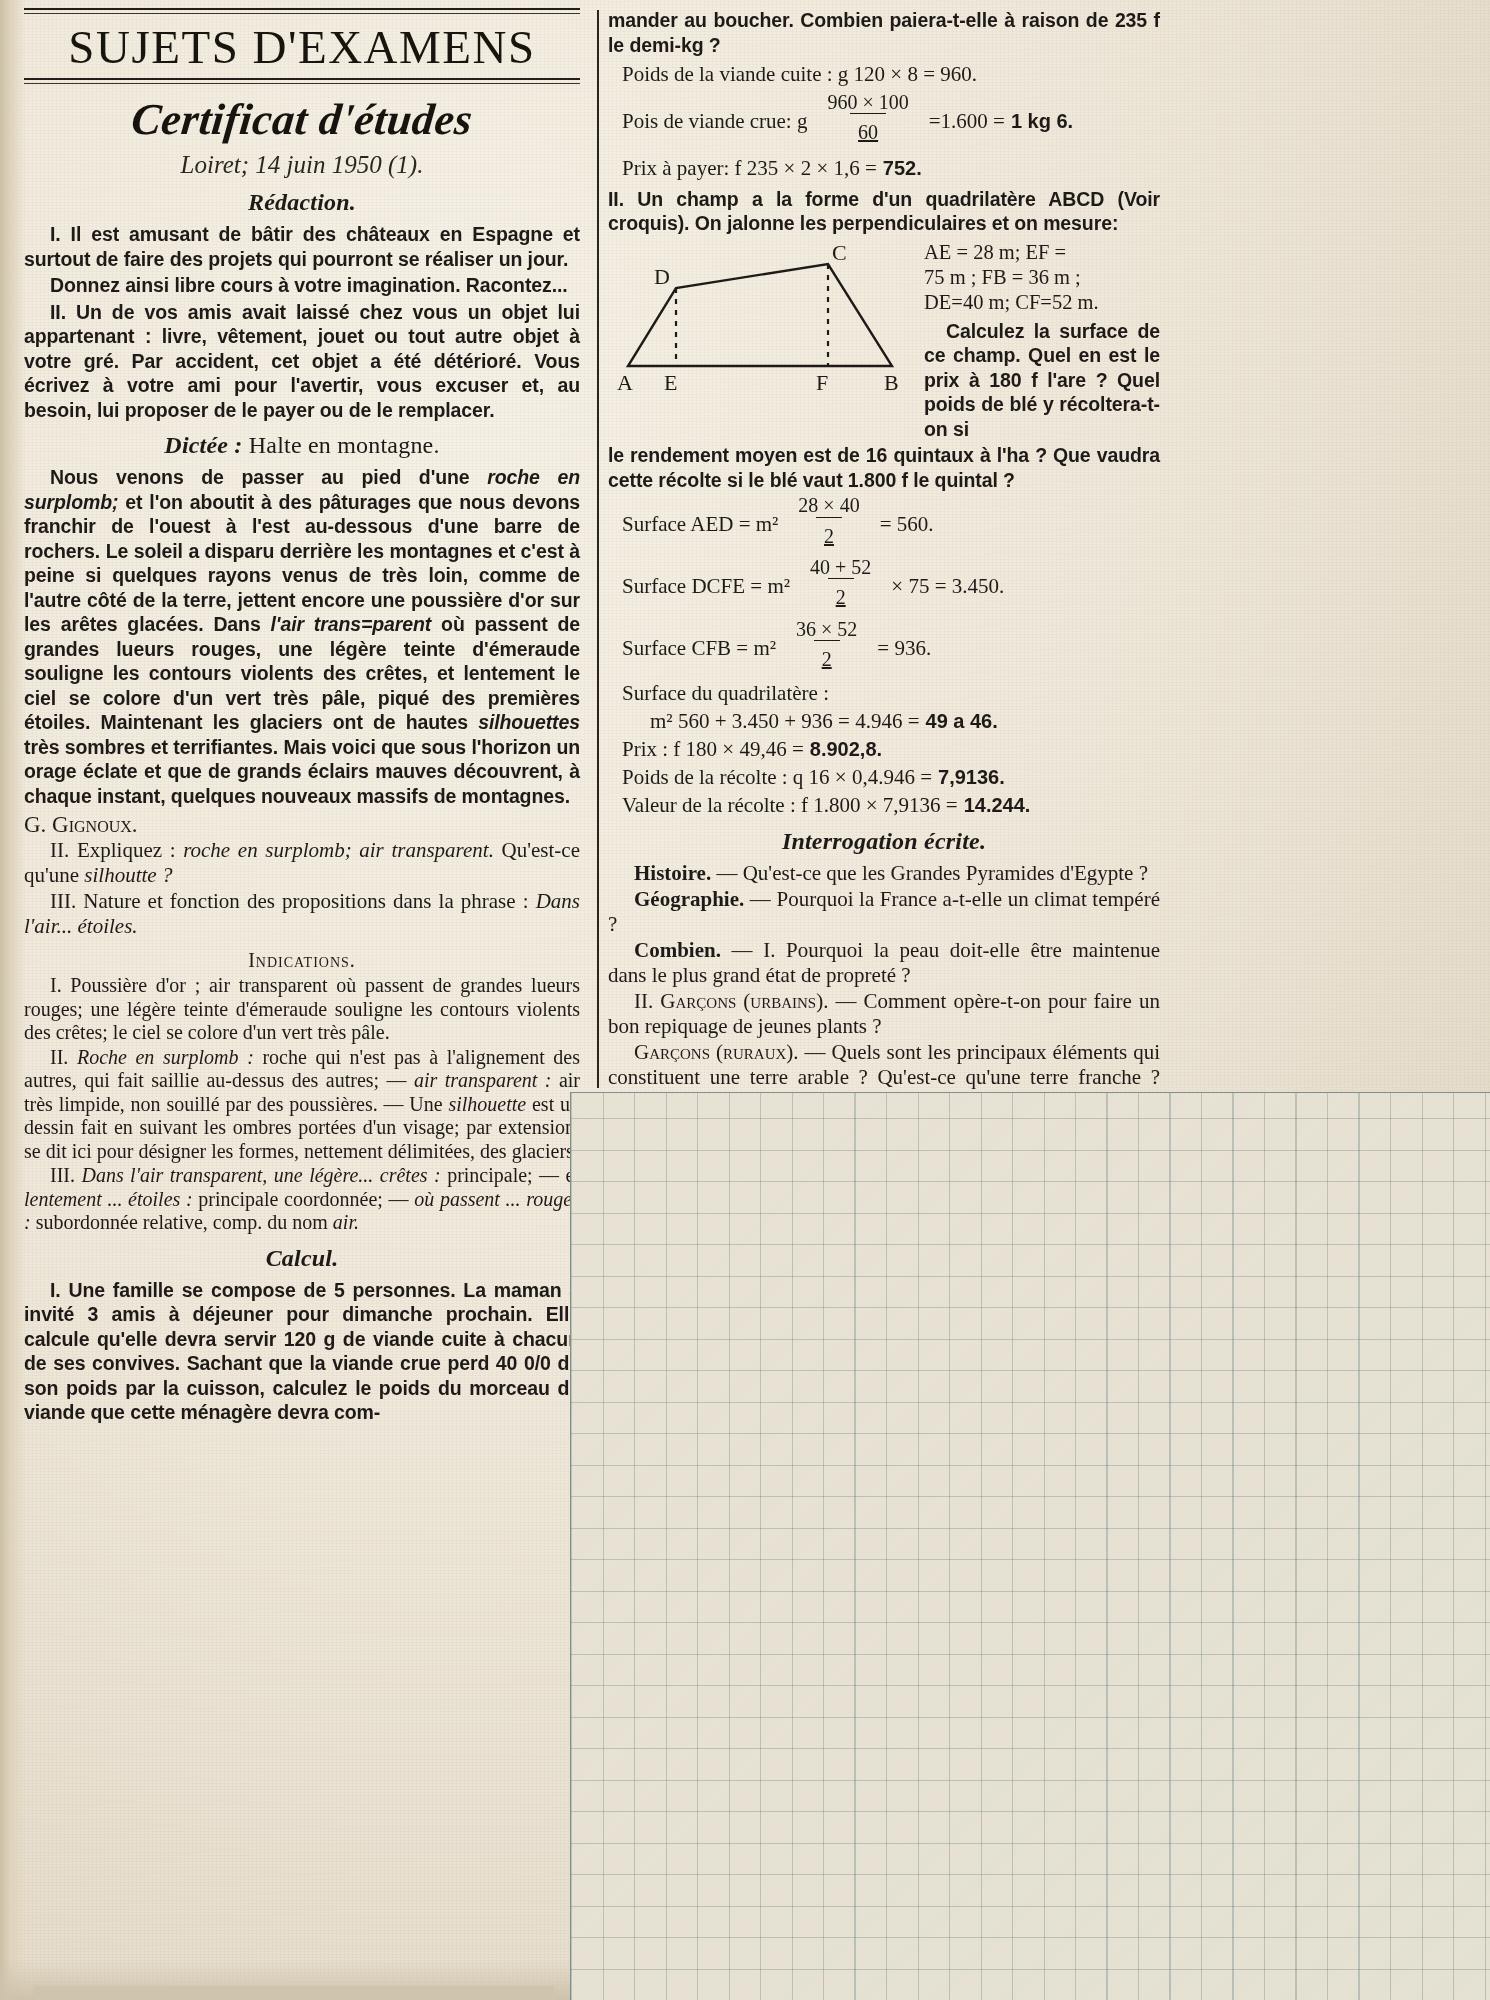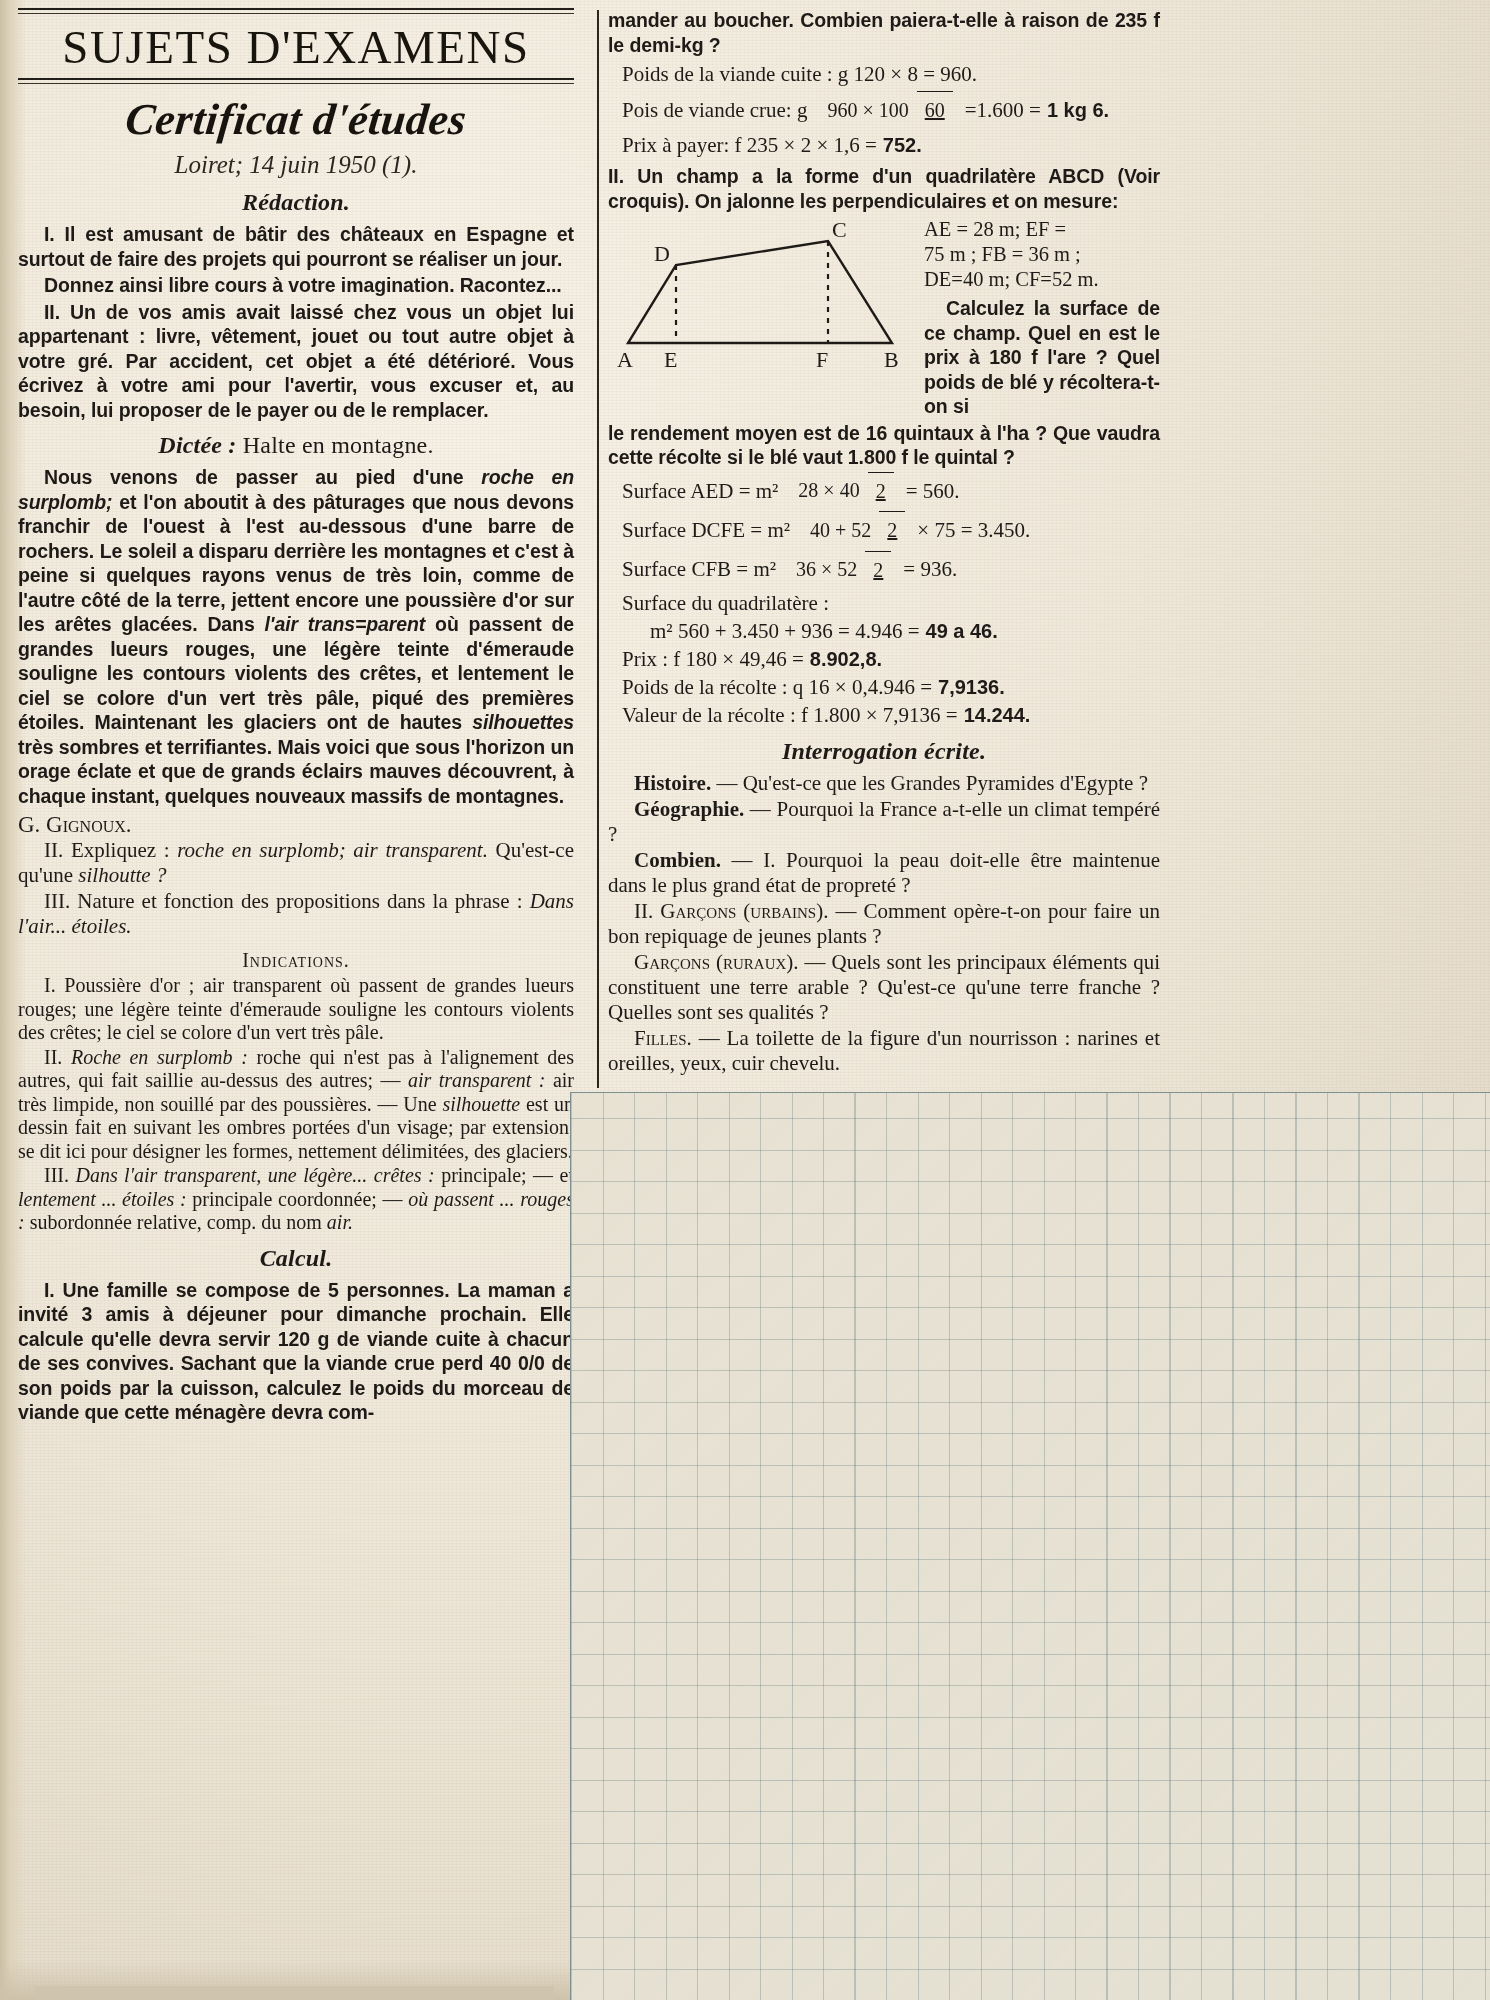--- a/index.html
+++ b/index.html
@@ -27,21 +27,21 @@
   .edge-left{
     position:absolute;left:0;top:0;width:26px;height:2000px;
     background:linear-gradient(90deg,#cbbfa6 0%,#ded3bc 40%,rgba(239,233,220,0) 100%);
   }
   .edge-bottom{
     position:absolute;left:0;bottom:0;width:1490px;height:40px;
     background:linear-gradient(0deg,#cec2aa 0%,rgba(239,233,220,0) 100%);
   }
 
   
-  .col-left{position:absolute;left:18px;top:8px;width:556px;}
+  .col-left{position:absolute;left:24px;top:8px;width:556px;}
   .col-right{position:absolute;left:608px;top:8px;width:552px;}
   .col-rule{
     position:absolute;left:597px;top:10px;width:2px;height:1078px;
     background:#2a251f;
   }
 
   
   .rule-thin{height:2px;background:#221e19;margin:0;}
   .rule-hair{height:1px;background:#3a332b;margin-top:3px;}
   .masthead{
@@ -120,21 +120,21 @@
   .mathline{
     font-family:"Liberation Serif", serif;
     font-size:21px;
     line-height:30px;
     margin:2px 0 2px 14px;
     display:flex;align-items:center;flex-wrap:wrap;
     gap:6px;
   }
   .mathline .lead{white-space:pre;}
   .frac{
-    display:inline-flex;flex-direction:row;align-items:center;
+    display:inline-flex;flex-direction:column;align-items:center;
     vertical-align:middle;margin:0 6px;line-height:1.12;
   }
   .frac .num{padding:0 8px;font-size:20px;}
   .frac .den{padding:7px 8px;font-size:20px;border-top:1.6px solid #1d1a17;text-decoration:underline;}
   .bold-res{font-family:"Liberation Sans",sans-serif;font-weight:bold;font-size:20px;}
 
   
   .diagram-wrap{
     position:relative;width:300px;height:150px;margin:6px 0 0 8px;
     float:left;

